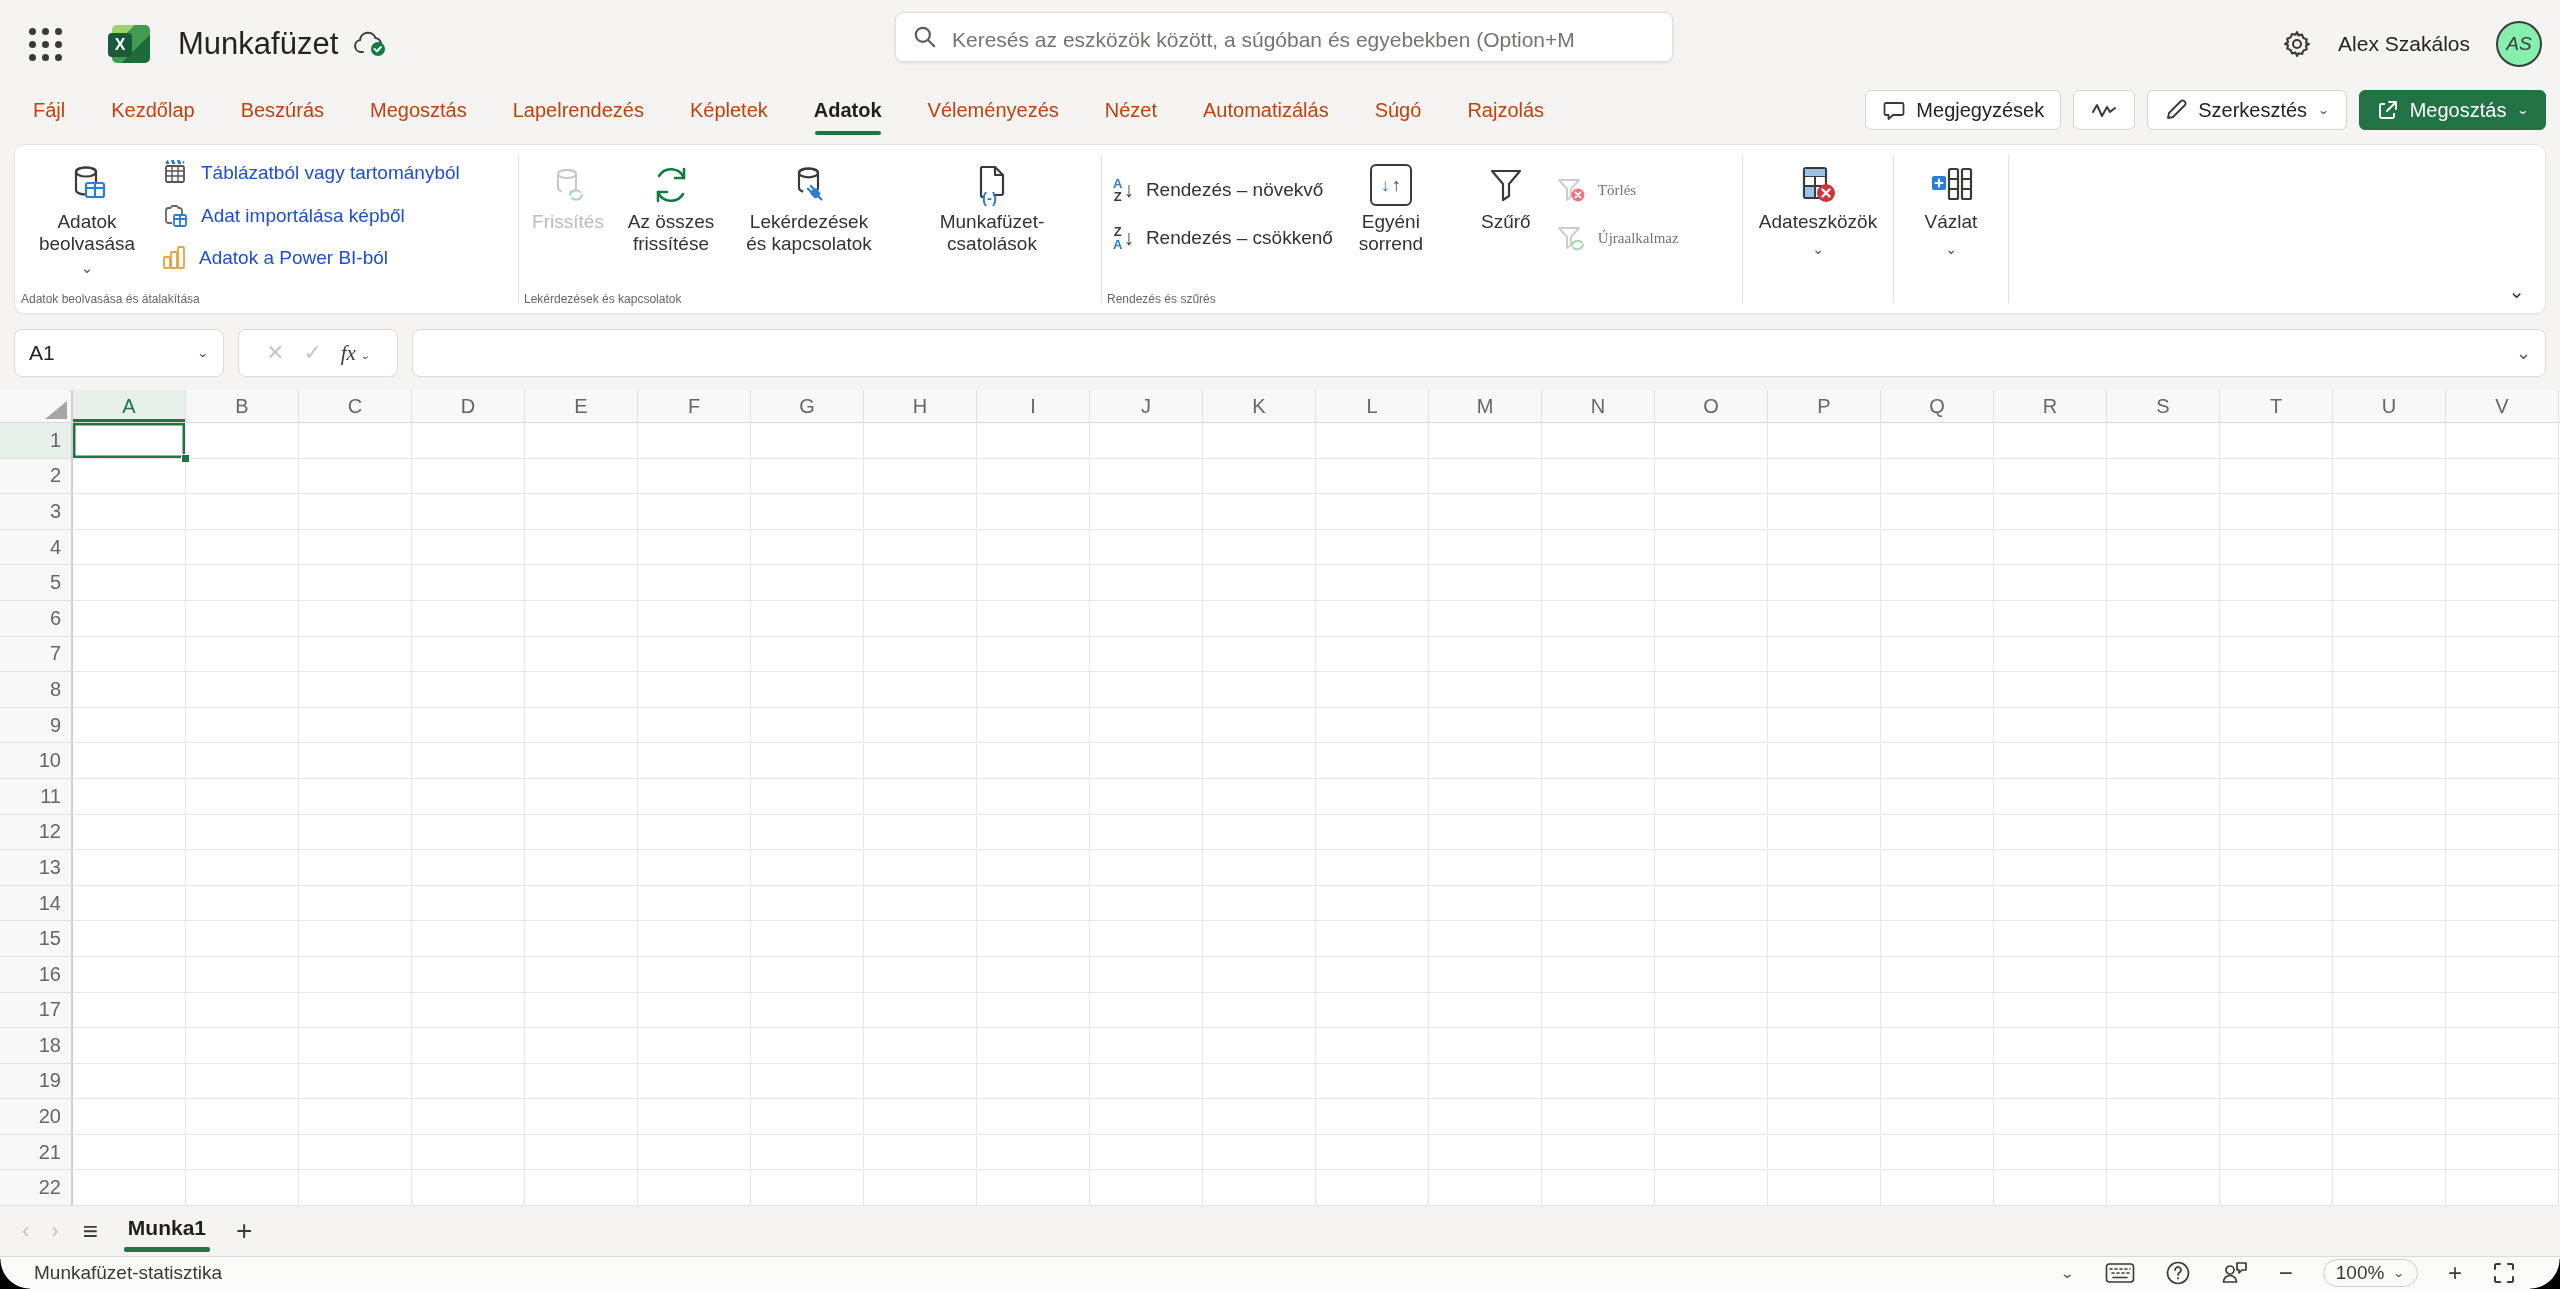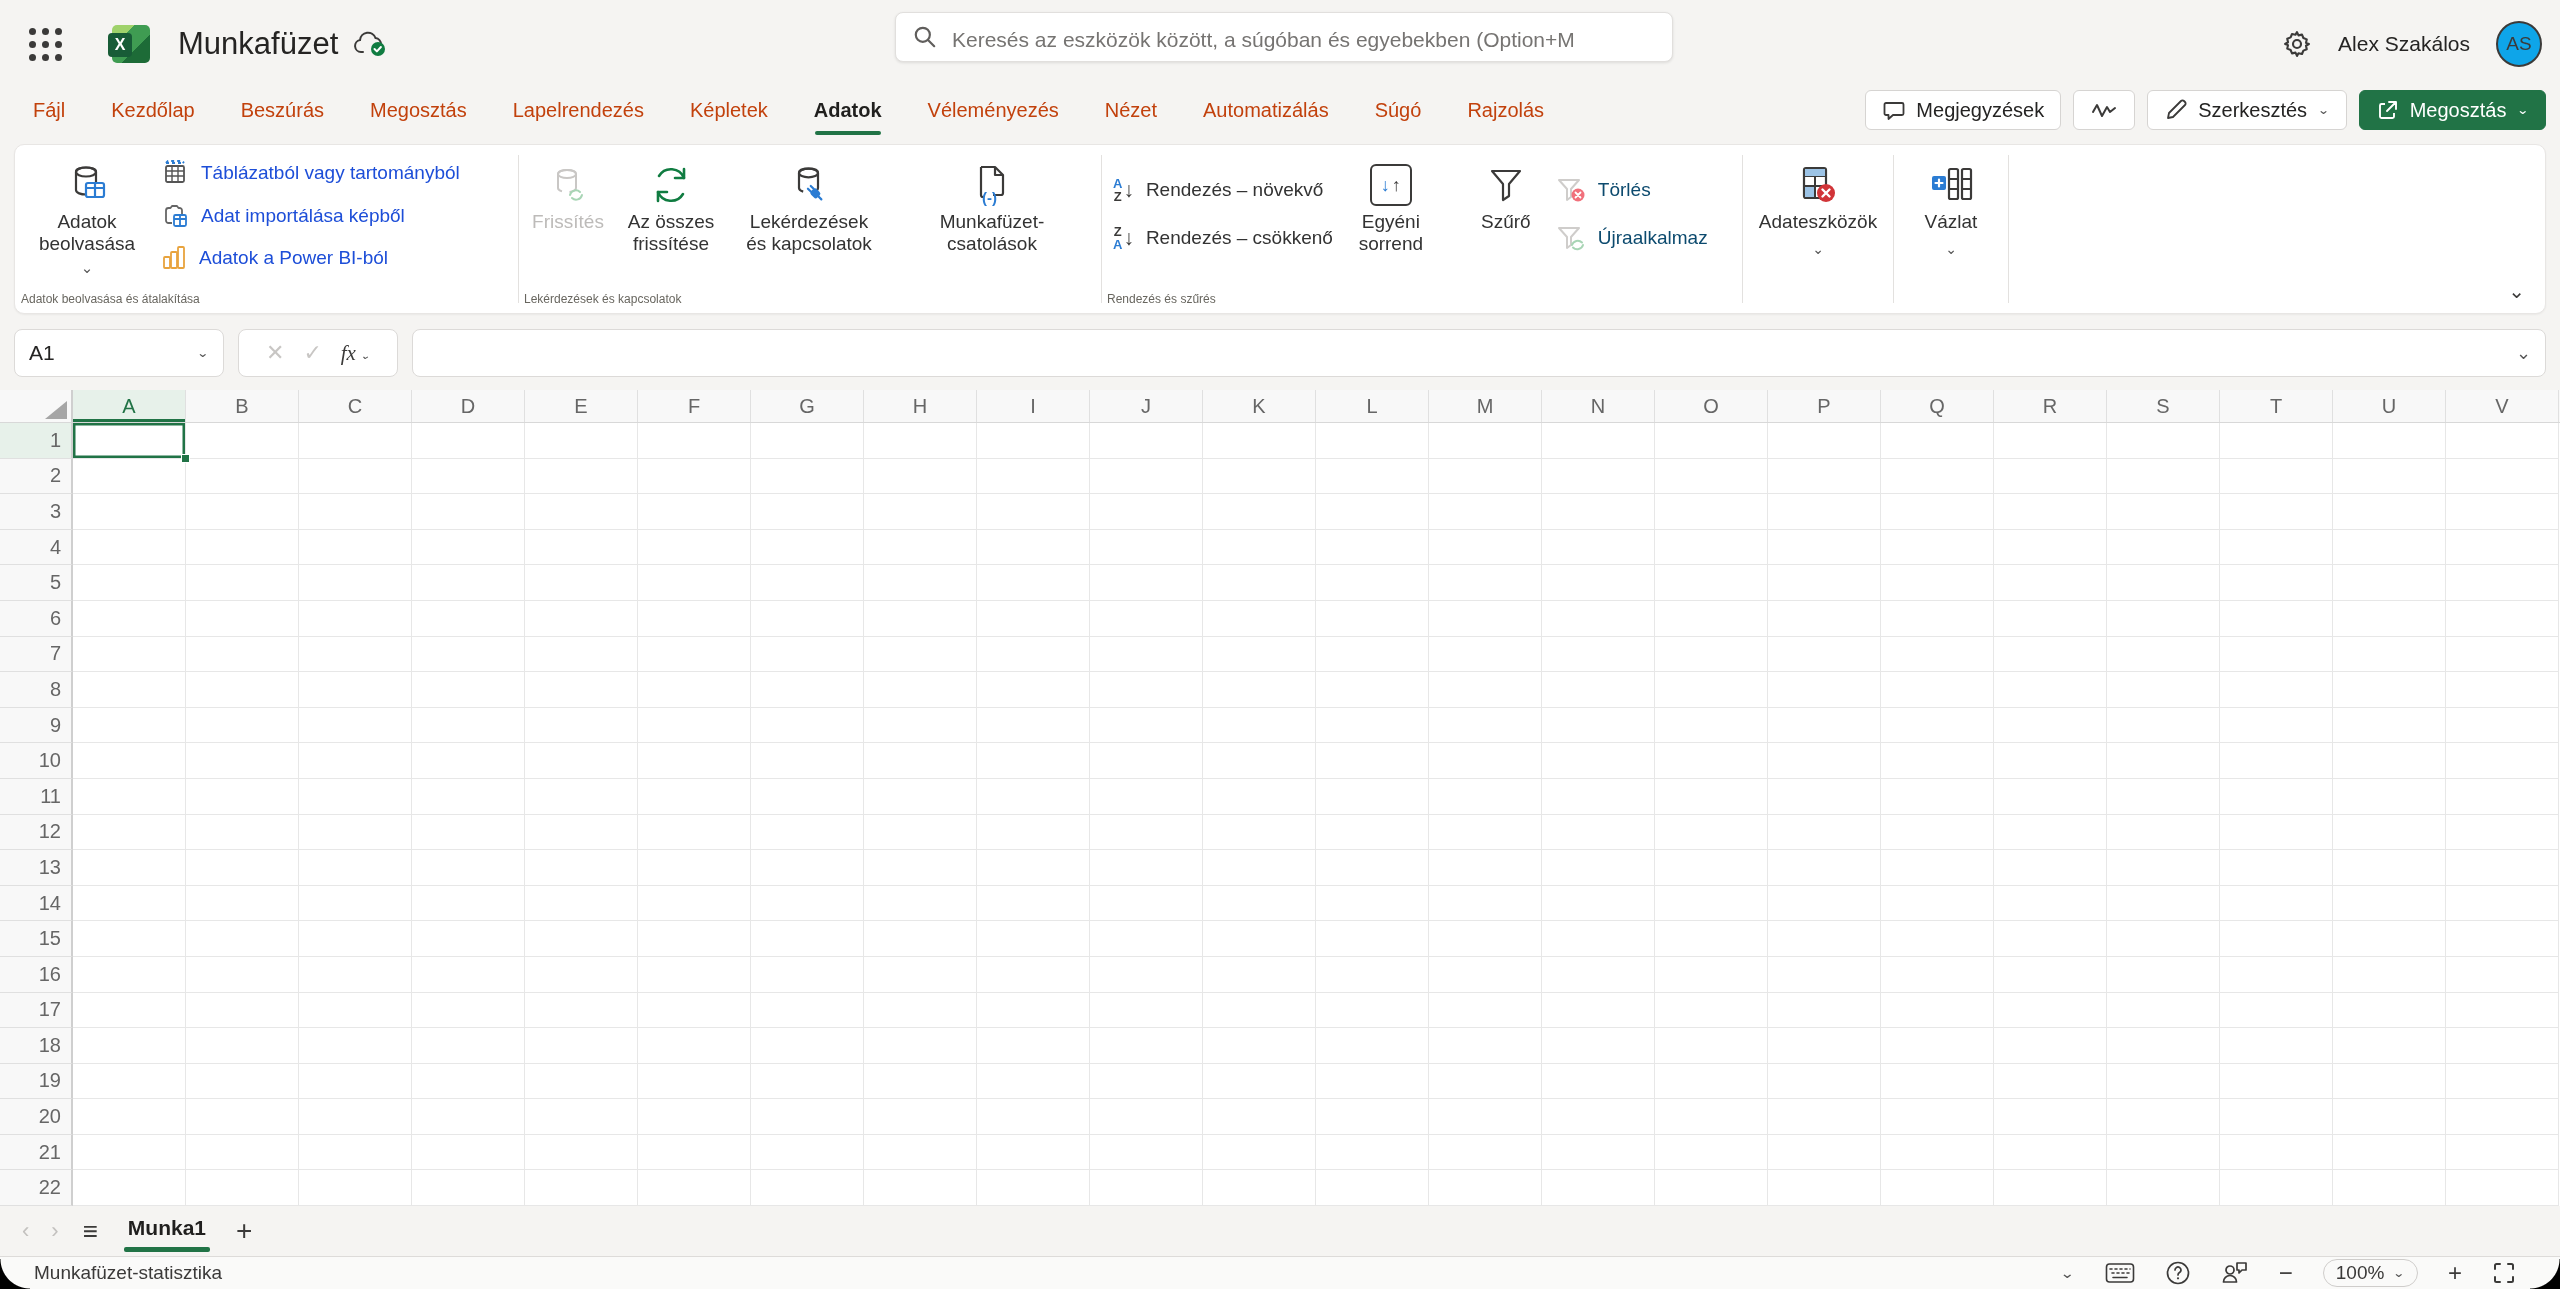--- a/index.html
+++ b/index.html
@@ -17,21 +17,21 @@
     color:#fff; font-weight:bold; font-size:16px; display:flex; align-items:center; justify-content:center; }
   .doc-title { margin-left:28px; font-size:31px; color:#252423; }
   .cloud-btn { margin-left:16px; background:none; border:none; cursor:pointer; display:flex; align-items:center; }
   .searchbox { position:absolute; left:895px; top:12px; width:778px; height:50px; background:#fff; border:1px solid #e1dfdd;
     border-radius:8px; box-shadow:0 1px 3px rgba(0,0,0,.10); display:flex; align-items:center; padding:0 16px; overflow:hidden; }
   .searchbox input { border:none; outline:none; flex:1; font-size:21px; color:#605e5c; margin-left:14px; font-family:"Liberation Sans",sans-serif; background:transparent; white-space:nowrap;margin-top:6px; }
   .searchbox input::placeholder { color:#767472; }
   .top-right { position:absolute; right:18px; top:0; height:88px; display:flex; align-items:center; gap:26px; }
   .gear-btn { background:none; border:none; cursor:pointer; display:flex; }
   .user-name { font-size:21px; color:#252423; }
-  .avatar { width:46px; height:46px; border-radius:50%; border:2px solid #3b3a39; background:#0ea5e9; display:flex; align-items:center; justify-content:center; font-size:19px; color:#3b3a39; cursor:pointer; }
+  .avatar { width:46px; height:46px; border-radius:50%; border:2px solid #3b3a39; background:#86efac; display:flex; align-items:center; justify-content:center; font-size:19px; color:#3b3a39; cursor:pointer;font-style:italic; }
 
   
   .tabrow { height:44px; flex:0 0 44px; display:flex; align-items:center; position:relative; }
   .tabs { display:flex; align-items:center; margin-left:10px; }
   .tab { font-size:20px; color:#c2410c; padding:6px 23px; cursor:pointer; position:relative; white-space:nowrap; }
   .tab.active { font-weight:bold; color:#201f1e; }
   .tab.active::after { content:""; position:absolute; left:24px; right:24px; bottom:-7px; height:4px; border-radius:2px; background:#217346; }
   .tab-actions { position:absolute; right:14px; top:2px; display:flex; align-items:center; gap:12px; }
   .pill-btn { display:flex; align-items:center; gap:10px; background:#fff; border:1px solid #d6d4d2; border-radius:6px;
     height:40px; padding:0 16px; font-size:20px; color:#252423; cursor:pointer; font-family:"Liberation Sans",sans-serif; }
@@ -61,22 +61,22 @@
 
   .sort-col { display:flex; flex-direction:column; justify-content:center; gap:22px; height:122px; padding:0 6px; }
   .sort-row { display:flex; align-items:center; gap:12px; background:none; border:none; cursor:pointer; font-size:19px; color:#333;
     font-family:"Liberation Sans",sans-serif; white-space:nowrap; }
   .azicon { display:flex; align-items:center; }
   .azicon .letters { display:flex; flex-direction:column; line-height:1; font-weight:bold; font-size:13px; }
   .azicon .blue { color:#2b7cd3; } .azicon .dark { color:#3b3a39; }
   .azicon .arr { font-size:21px; color:#3b3a39; margin-left:1px; }
 
   .disabled-col { display:flex; flex-direction:column; justify-content:center; gap:20px; height:122px; padding:0 8px; }
-  .dis-row { display:flex; align-items:center; gap:12px; font-size:19px; color:#0c4a6e; background:none; border:none;
-    font-family:Liberation Sans, sans-serif; white-space:nowrap; cursor:default; }
+  .dis-row { display:flex; align-items:center; gap:12px; font-size:15px; color:#737373; background:none; border:none;
+    font-family:Liberation Serif, serif; white-space:nowrap; cursor:default; }
 
   .collapse-chev { position:absolute; right:20px; bottom:10px; background:none; border:none; cursor:pointer; font-size:20px; color:#3b3a39; }
 
   .custom-sort-box { width:42px; height:42px; border:2px solid #3b3a39; border-radius:6px; display:flex; align-items:center; justify-content:center; gap:2px; }
   .custom-sort-box .a1 { color:#2b7cd3; font-size:18px; } .custom-sort-box .a2 { color:#3b3a39; font-size:18px; }
 
   
   .formula-row { height:74px; flex:0 0 74px; display:flex; align-items:center; padding:0 14px; gap:14px; }
   .fbox { background:#fff; border:1px solid #dcdad8; border-radius:8px; height:48px; display:flex; align-items:center; }
   .namebox { width:210px; padding:0 14px; justify-content:space-between; cursor:pointer; }

